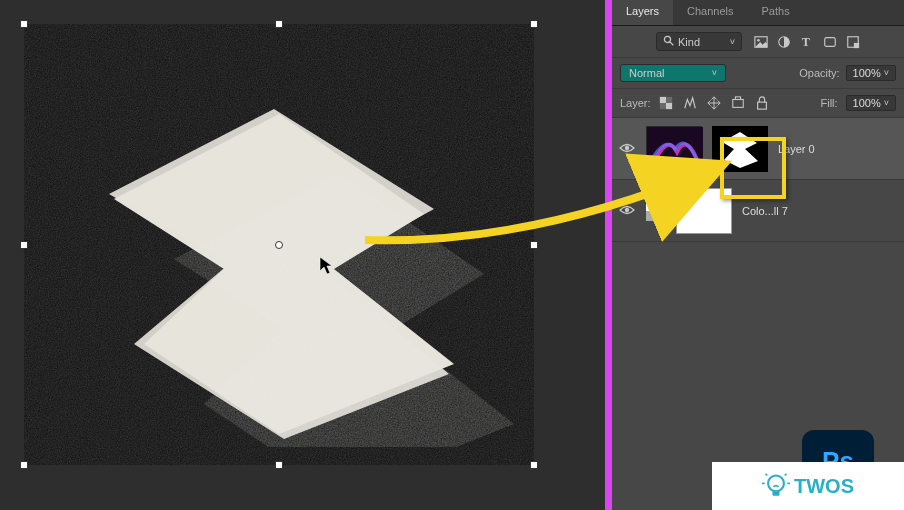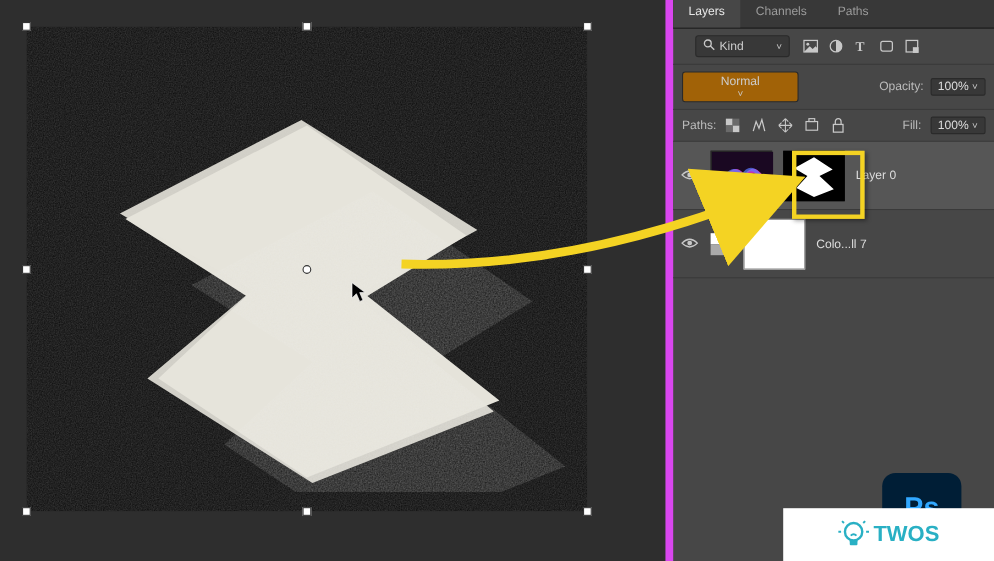--- a/index.html
+++ b/index.html
@@ -73,47 +73,48 @@
     background: #474747;
     color: #e8e8e8;
   }
 
   .filter-row {
     display: flex;
     align-items: center;
     padding: 6px 20px;
     border-bottom: 1px solid #3a3a3a;
     gap: 6px;
+    justify-content: center;
   }
   .kind-select {
     background: #383838;
     border: 1px solid #2a2a2a;
     border-radius: 3px;
     color: #ccc;
     padding: 2px 6px;
     display: flex; align-items: center; gap: 4px;
     min-width: 86px;
   }
   .filter-icons { display: flex; gap: 9px; margin-left: 6px; }
   .filter-icon { width: 14px; height: 14px; display:flex; align-items:center; justify-content:center; color:#c8c8c8; }
 
   .blend-row {
     display: flex; align-items: center;
     padding: 6px 8px;
     border-bottom: 1px solid #3a3a3a;
     gap: 6px;
   }
   .blend-select {
-    background: #a16207;
+    background: #0f766e;
     border: 1px solid #2a2a2a;
     border-radius: 3px;
     color: #ccc;
     padding: 2px 8px;
     min-width: 106px;
-    display:flex; justify-content:space-between; align-items:center;flex-direction:column;
+    display:flex; justify-content:space-between; align-items:center;
   }
   .opacity-label { color: #bbb; margin-left: auto; }
   .pct-box {
     background: #383838;
     border: 1px solid #2a2a2a;
     border-radius: 2px;
     color: #ddd;
     padding: 1px 6px;
     display:flex; align-items:center; gap:3px;
   }
@@ -298,21 +299,21 @@
       <span class="chevron">˅</span>
     </div>
     <span class="opacity-label">Opacity:</span>
     <div class="pct-box">
       <span>100%</span>
       <span class="chevron">˅</span>
     </div>
   </div>
 
   <div class="lock-row">
-    <span>Paths:</span>
+    <span>Layer:</span>
     <div class="lock-icons">
       <span class="lock-icon">
           <svg width="14" height="14" viewBox="0 0 16 16">
             <rect x="1" y="1" width="7" height="7" fill="#c8c8c8"></rect>
             <rect x="8" y="8" width="7" height="7" fill="#c8c8c8"></rect>
             <rect x="8" y="1" width="7" height="7" fill="#6a6a6a"></rect>
             <rect x="1" y="8" width="7" height="7" fill="#6a6a6a"></rect>
           </svg>
         </span>
       <span class="lock-icon">

